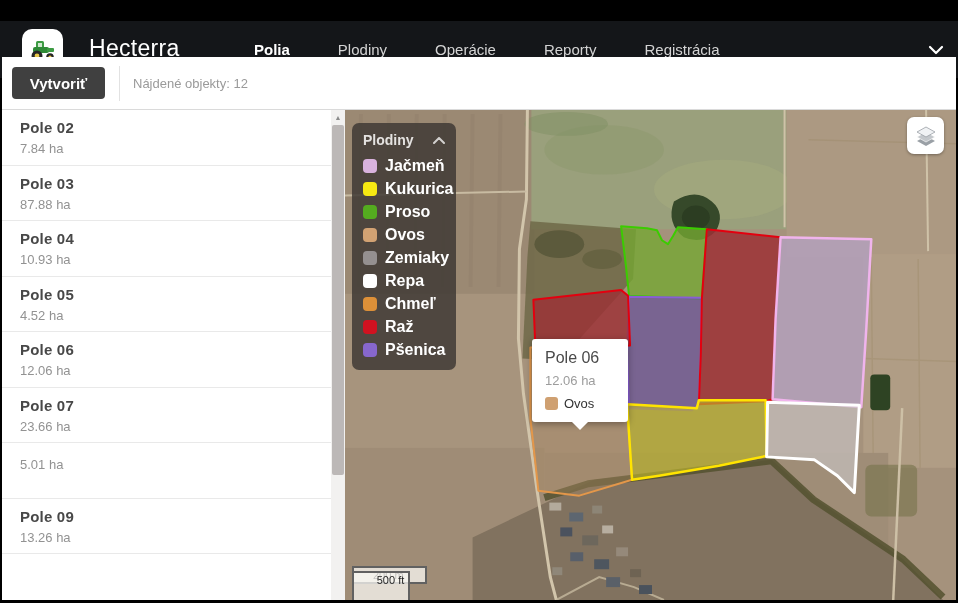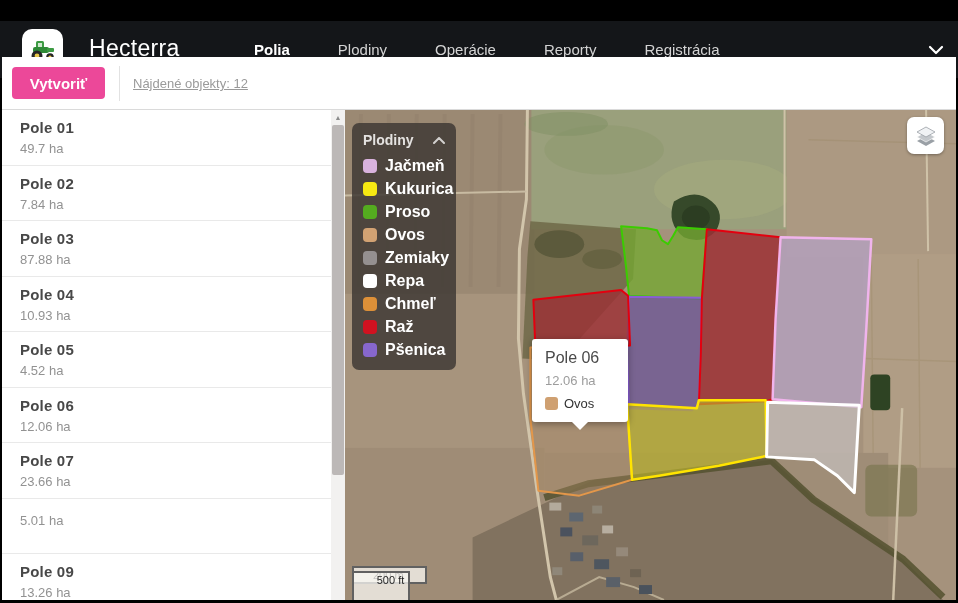--- a/index.html
+++ b/index.html
@@ -14,25 +14,25 @@
   .brand { position:absolute; left:89px; top:14px; color:#fff; font-size:23px; font-weight:500; letter-spacing:.3px; }
   .nav-list { position:absolute; left:233px; top:0; height:57px; display:flex; list-style:none; }
   .nav-item { height:57px; display:flex; align-items:center; padding:16px 21px; margin-right:6px;
               color:#d4d4d4; font-size:15px; cursor:pointer; }
   .nav-item.active { color:#fff; font-weight:bold; box-shadow:inset 0 -4px 0 #fff; }
   .nav-chevron { position:absolute; right:14px; top:24px; width:16px; height:10px; cursor:pointer; }
 
   
   .toolbar { position:absolute; top:57px; left:2px; width:954px; height:53px; background:#fff;
              border-bottom:1px solid #dadada; }
-  .btn-create { position:absolute; left:10px; top:10px; width:93px; height:32px; background:#ec4899;
+  .btn-create { position:absolute; left:10px; top:10px; width:93px; height:32px; background:#404040;
                 border:none; border-radius:4px; color:#fff; font-weight:bold; font-size:15px;
                 font-family:"Liberation Sans",sans-serif; cursor:pointer; }
   .toolbar-divider { position:absolute; left:117px; top:9px; width:1px; height:35px; background:#e2e2e2; }
-  .found-objects { position:absolute; left:131px; top:19px; font-size:13px; color:#9a9a9a;text-decoration:underline; }
+  .found-objects { position:absolute; left:131px; top:19px; font-size:13px; color:#9a9a9a; }
 
   
   .sidebar { position:absolute; top:110px; left:2px; width:329px; bottom:3px; background:#fff; overflow:hidden; }
   .field-item { height:55.5px; border-bottom:1px solid #e9e9e9; padding:9px 0 0 18px; background:#fff; cursor:pointer; }
   .field-name { font-size:15px; font-weight:bold; color:#484848; letter-spacing:.2px; }
   .field-area { font-size:13px; color:#929292; margin-top:5px; }
 
   .scrollbar { position:absolute; top:110px; left:331px; width:14px; bottom:3px; background:#f2f1f0; }
   .scroll-up { height:15px; text-align:center; font-size:7px; line-height:15px; color:#8b8b8b;
                background:#f2f1f0; cursor:pointer; }
@@ -113,24 +113,20 @@
   </svg>
 </div>
 
 <div class="toolbar">
   <button class="btn-create">Vytvoriť</button>
   <div class="toolbar-divider"></div>
   <div class="found-objects">Nájdené objekty: 12</div>
 </div>
 
 <div class="sidebar" id="fields-list">
-    <div class="field-item">
-    <div class="field-name">Pole 01</div>
-    <div class="field-area">49.7 ha</div>
-  </div>
     <div class="field-item">
     <div class="field-name">Pole 02</div>
     <div class="field-area">7.84 ha</div>
   </div>
     <div class="field-item">
     <div class="field-name">Pole 03</div>
     <div class="field-area">87.88 ha</div>
   </div>
     <div class="field-item">
     <div class="field-name">Pole 04</div>

